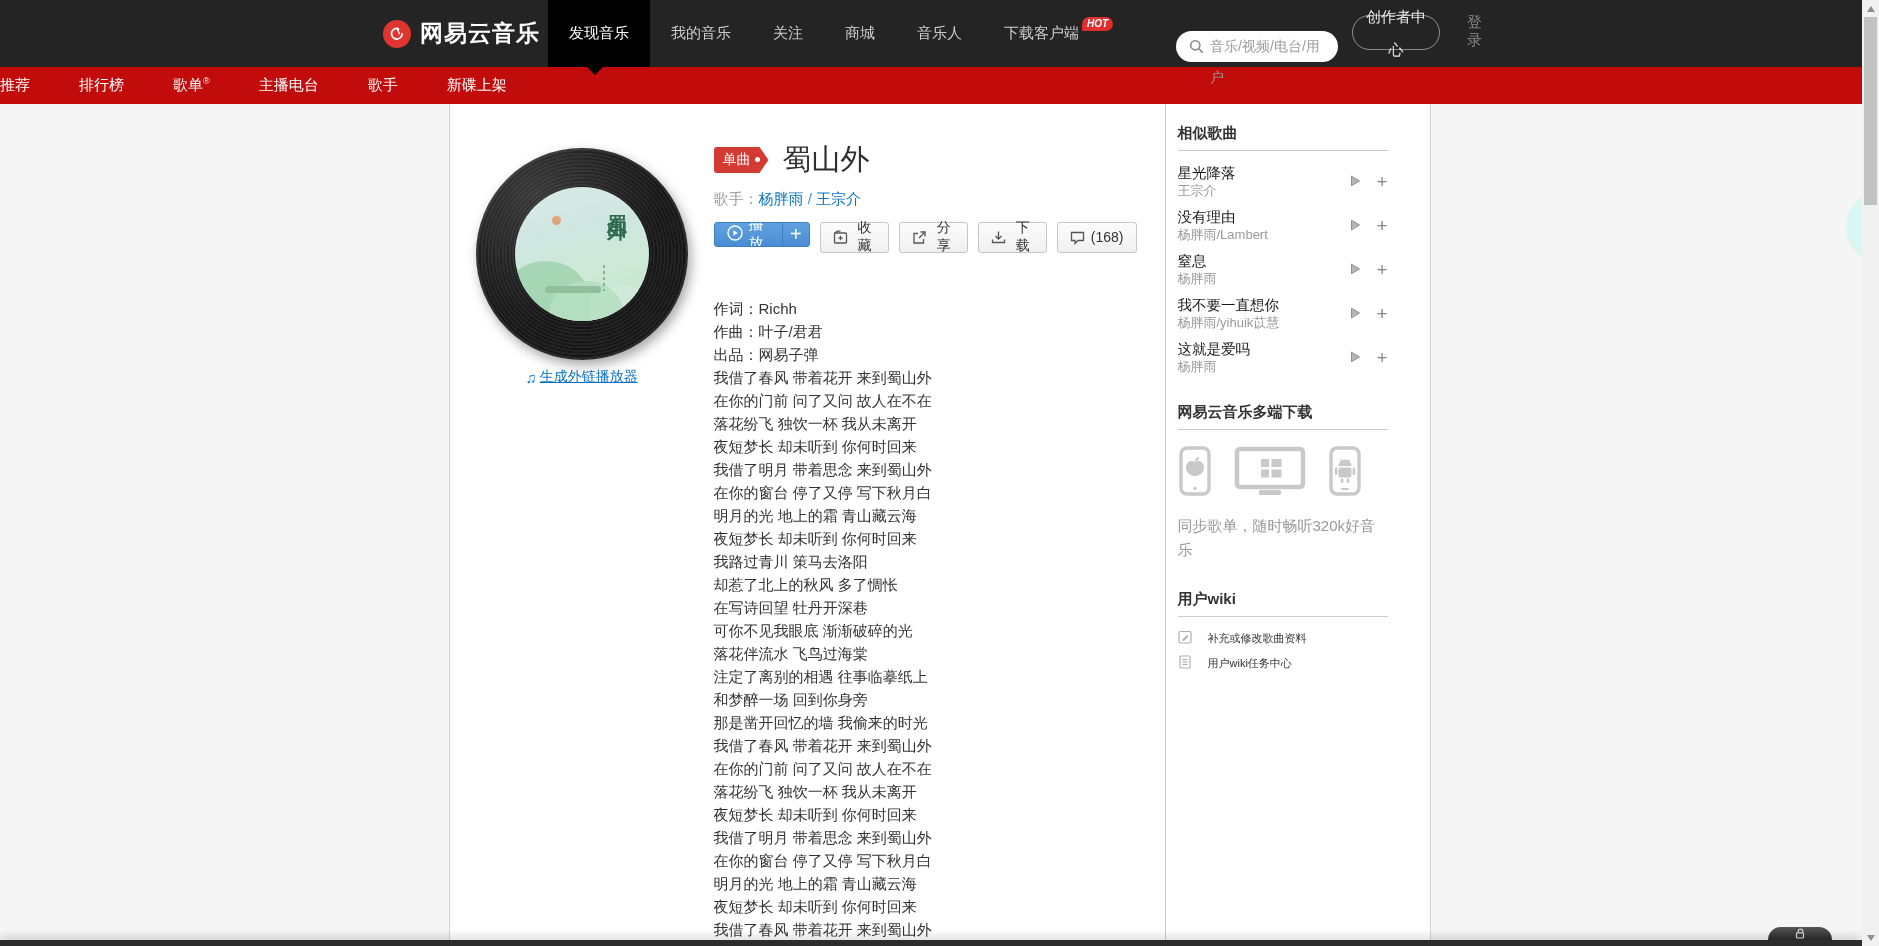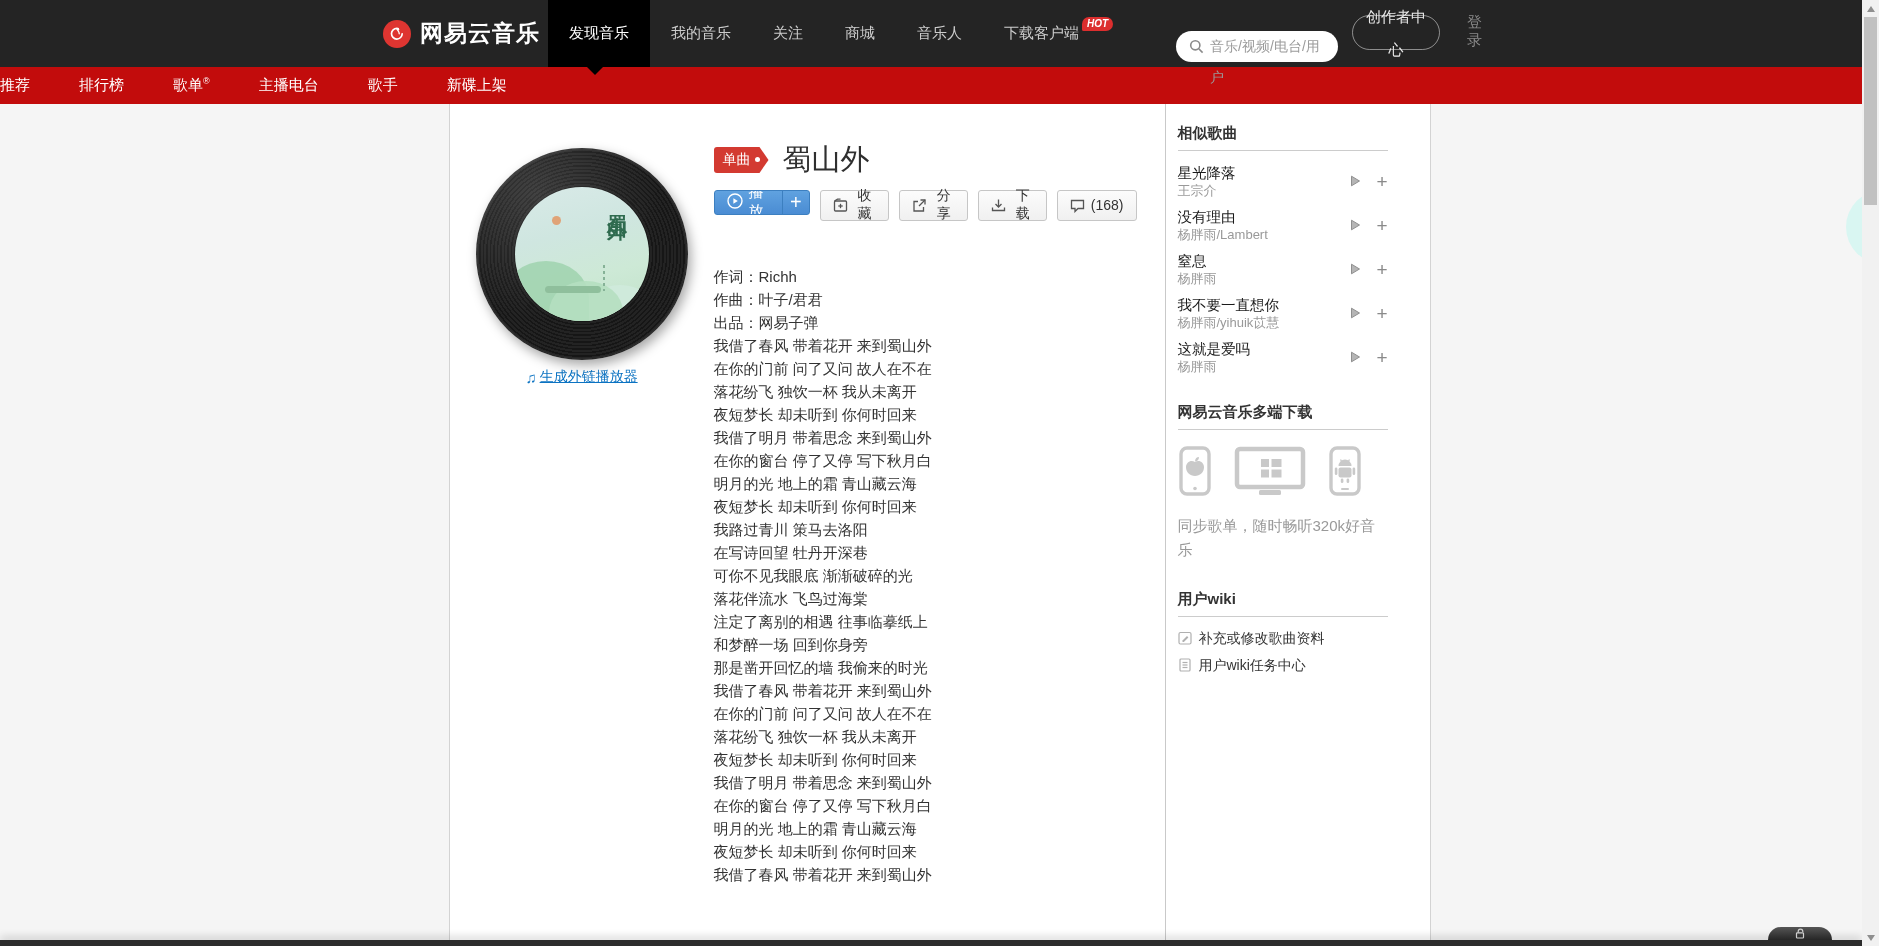--- a/index.html
+++ b/index.html
@@ -80,21 +80,21 @@
   .sidebar h3 { font-size:15px; font-weight:700; color:#333; padding-bottom:7px; border-bottom:1px solid #ccc; margin-bottom:13px; }
   .song-item { display:flex; justify-content:space-between; align-items:center; margin-bottom:9px; }
   .song-t { display:block; font-size:14.5px; color:#1a1a1a; text-decoration:none; line-height:18px; cursor:pointer; }
   .song-a { font-size:13px; color:#999; line-height:17px; }
   .song-ops { display:flex; align-items:center; gap:15px; }
   .op-plus { font-size:19px; color:#8a8a8a; line-height:1; cursor:pointer; }
   .h3-dl { margin-top:28px; }
   .devices { display:flex; align-items:center; gap:22px; margin:16px 0 14px; }
   .dl-caption { font-size:15px; color:#999; line-height:24px; width:212px; }
   .h3-wiki { margin-top:28px; }
-  .wiki-item { display:flex; align-items:center; gap:7px; margin-bottom:9px; font-size:14px; color:#333; cursor:pointer; }
+  .wiki-item { display:flex; align-items:center; gap:16px; margin-bottom:9px; font-size:11px; color:#333; cursor:pointer; }
 
   
   .float-bubble { position:absolute; top:190px; left:1846px; width:74px; height:74px; border-radius:50%; background:#d9f6f2; z-index:40; }
   .scrollbar { position:absolute; top:0; right:0; width:17px; height:946px; background:#f1f1f1; z-index:80; }
   .sb-up, .sb-down { position:absolute; left:0; width:17px; height:17px; display:flex; align-items:center; justify-content:center; cursor:pointer; }
   .sb-up { top:0; } .sb-down { bottom:0; }
   .tri-up { width:0; height:0; border-left:4px solid transparent; border-right:4px solid transparent; border-bottom:6px solid #8f8f8f; }
   .tri-down { width:0; height:0; border-left:4px solid transparent; border-right:4px solid transparent; border-top:6px solid #8f8f8f; }
   .sb-thumb { position:absolute; top:17px; left:2px; width:13px; height:188px; background:#c1c1c1; cursor:pointer; }
   .player-edge { position:absolute; left:0; bottom:0; width:1862px; height:6px; background:#2c2c2c; box-shadow:0 -3px 8px rgba(0,0,0,.18); z-index:75; }
@@ -171,20 +171,23 @@
         <a class="outer-link">
           <span class="note">♫</span>
           <span class="u">生成外链播放器</span>
         </a>
       </div>
 
       <div class="info-col">
         <div class="title-row">
           <span class="tag"><span>单曲</span></span>
           <h1 class="song-title">蜀山外</h1>
+        </div>
+        <div class="meta">
+          <span class="lbl">歌手：</span><a>杨胖雨</a><span class="sep"> / </span><a>王宗介</a>
         </div>
         <div class="btn-row">
           <div class="btn-play">
             <span class="seg-main">
               <span><svg width="16" height="16" viewBox="0 0 16 16">
                     <circle cx="8" cy="8" r="7" fill="none" stroke="#fff" stroke-width="1.4"></circle>
                     <path d="M6.4 5.2l4.4 2.8-4.4 2.8z" fill="#fff"></path>
                   </svg></span>
               <span>播放</span>
             </span>
@@ -237,20 +240,21 @@
           <div>出品：网易子弹</div>
           <div>我借了春风 带着花开 来到蜀山外</div>
           <div>在你的门前 问了又问 故人在不在</div>
           <div>落花纷飞 独饮一杯 我从未离开</div>
           <div>夜短梦长 却未听到 你何时回来</div>
           <div>我借了明月 带着思念 来到蜀山外</div>
           <div>在你的窗台 停了又停 写下秋月白</div>
           <div>明月的光 地上的霜 青山藏云海</div>
           <div>夜短梦长 却未听到 你何时回来</div>
           <div>我路过青川 策马去洛阳</div>
+          <div>却惹了北上的秋风 多了惆怅</div>
           <div>在写诗回望 牡丹开深巷</div>
           <div>可你不见我眼底 渐渐破碎的光</div>
           <div>落花伴流水 飞鸟过海棠</div>
           <div>注定了离别的相遇 往事临摹纸上</div>
           <div>和梦醉一场 回到你身旁</div>
           <div>那是凿开回忆的墙 我偷来的时光</div>
           <div>我借了春风 带着花开 来到蜀山外</div>
           <div>在你的门前 问了又问 故人在不在</div>
           <div>落花纷飞 独饮一杯 我从未离开</div>
           <div>夜短梦长 却未听到 你何时回来</div>

